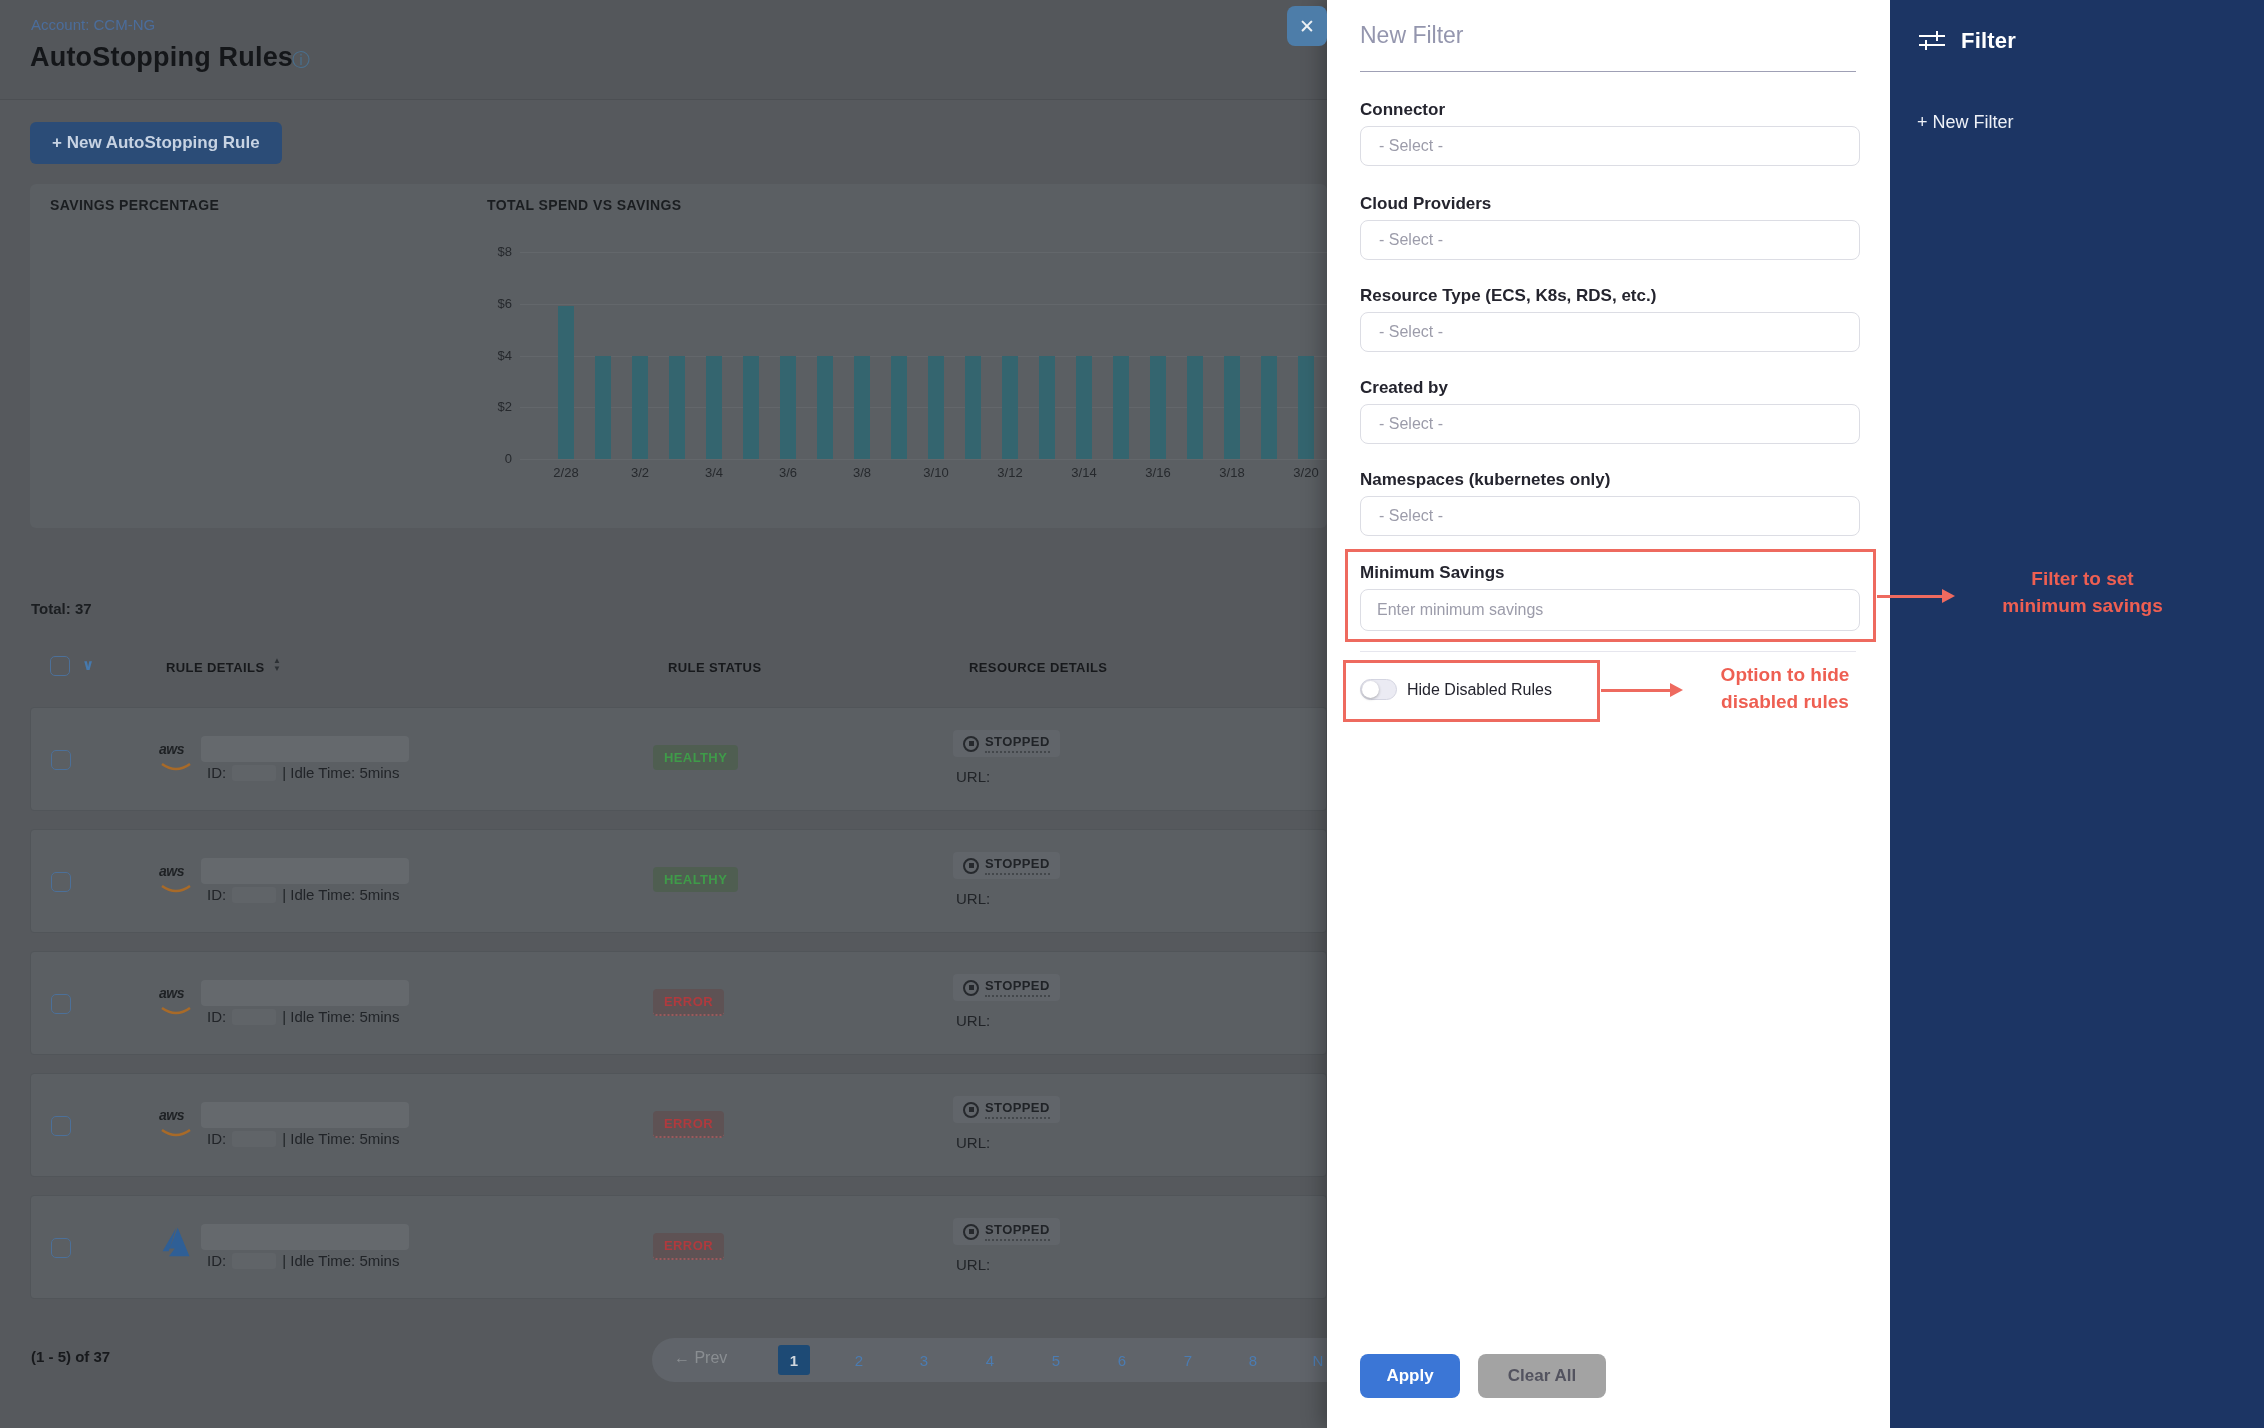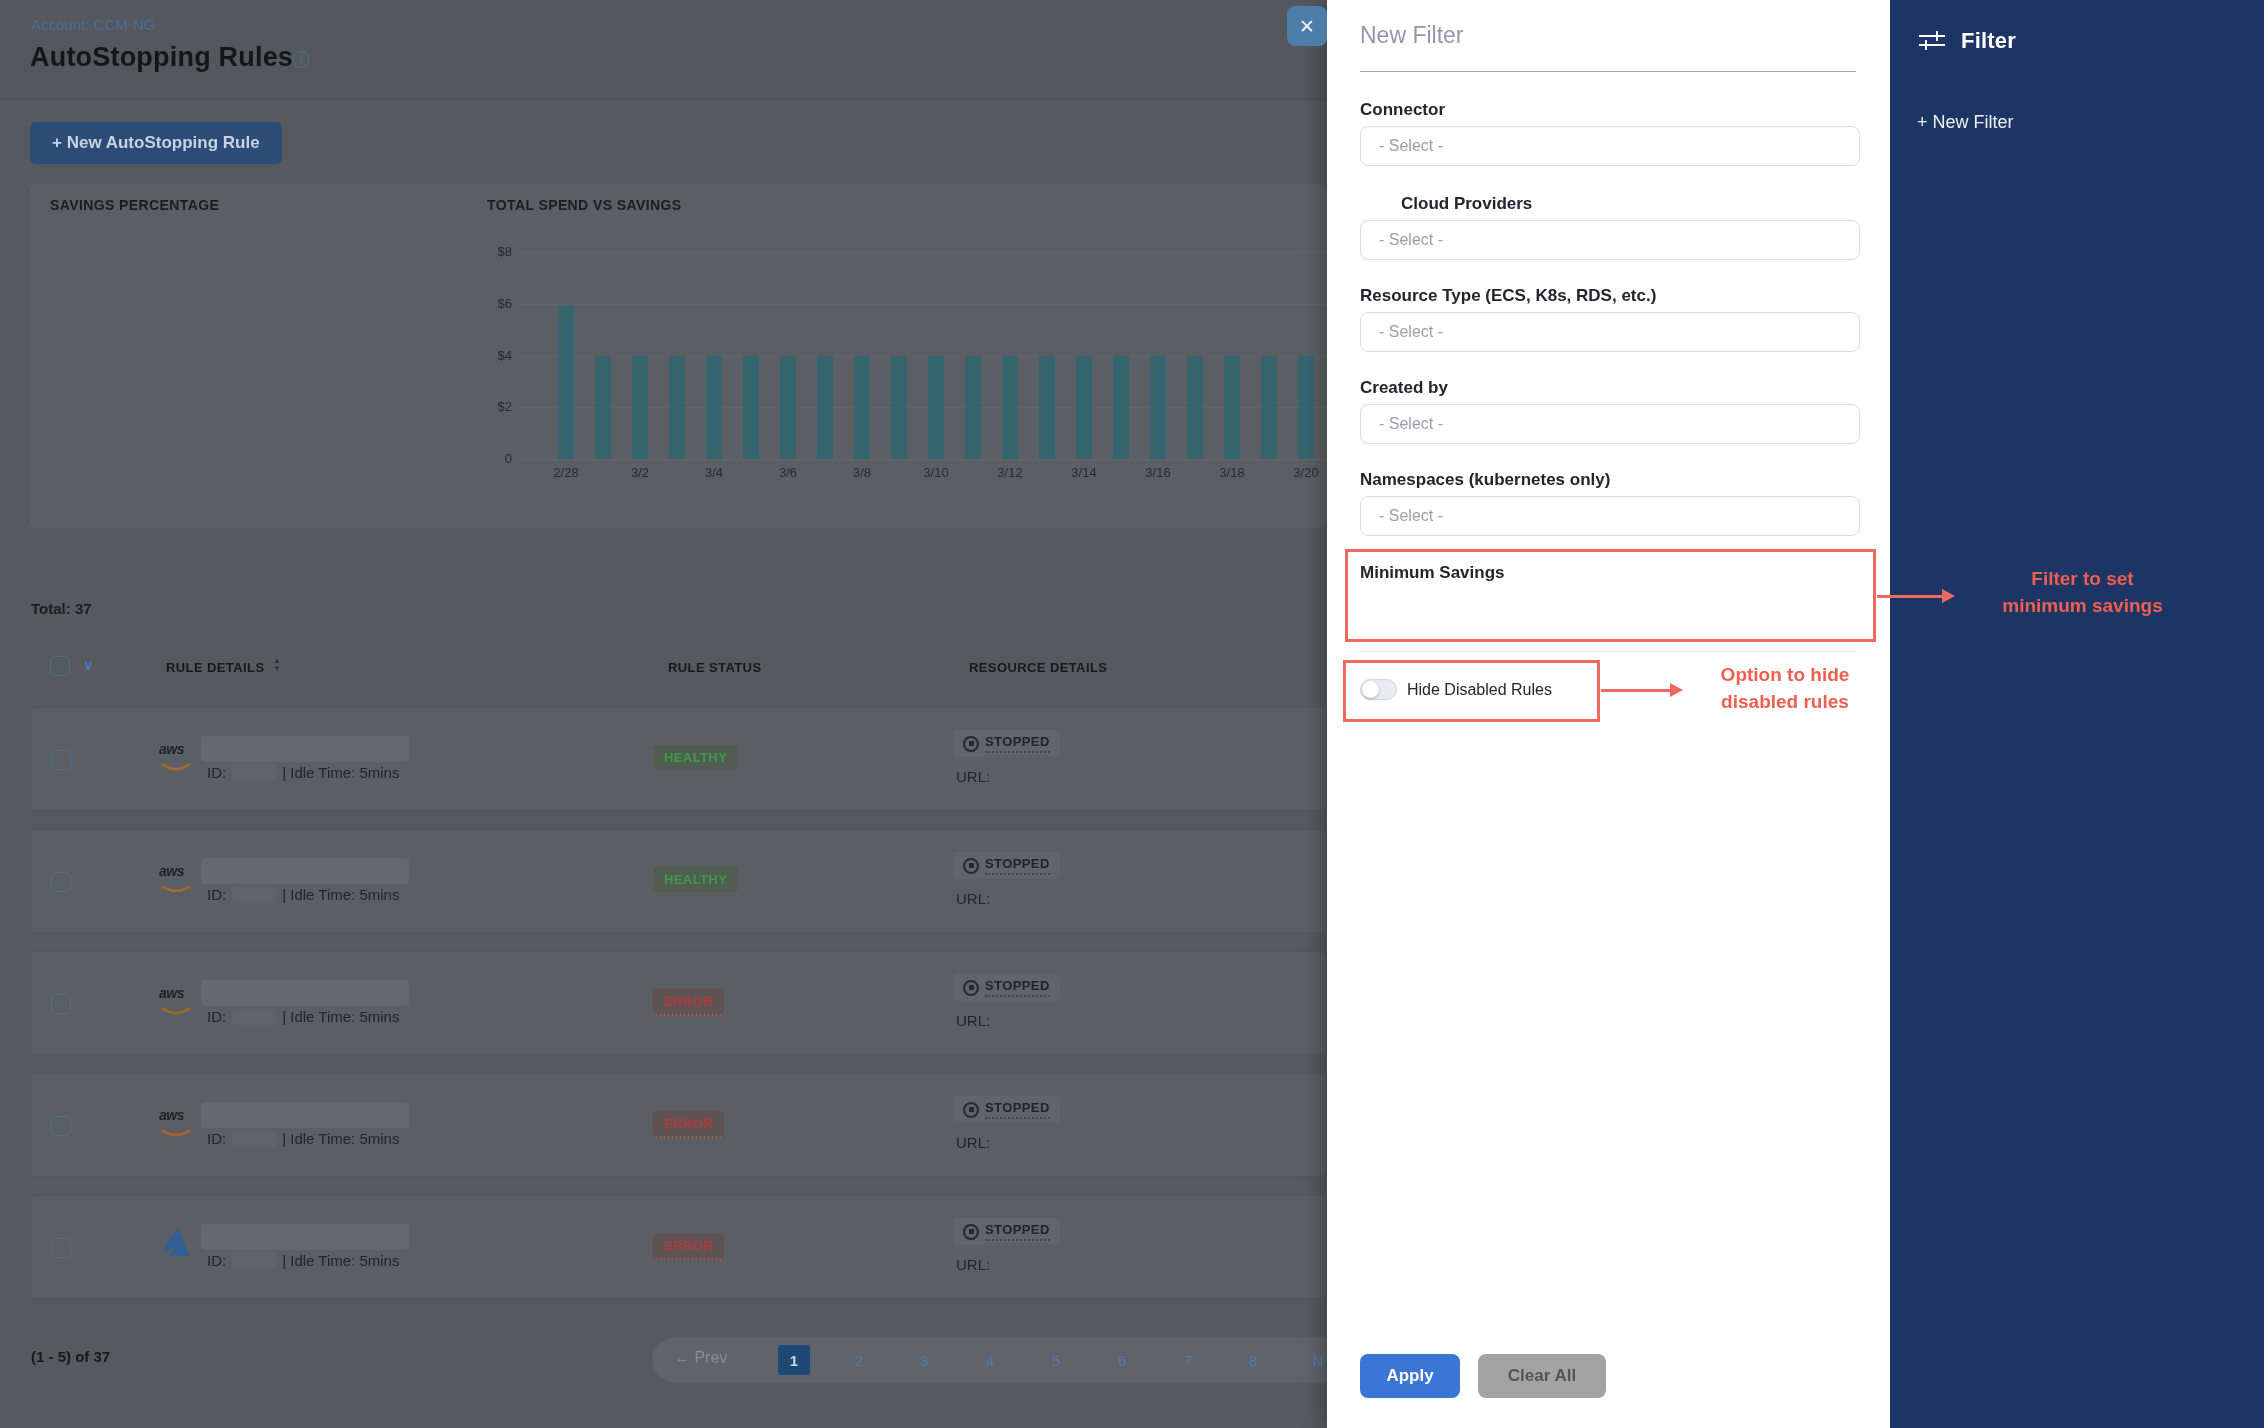--- a/index.html
+++ b/index.html
@@ -267,33 +267,34 @@
   </div>
 </div>
 
 <div class="close-btn">✕</div>
 <div class="drawer">
   <div class="drawer-title">New Filter</div>
 
   <div class="f-label" style="top:100px;">Connector</div>
   <div class="f-select" style="top:126px;">- Select -</div>
 
-  <div class="f-label" style="top:194px;margin-left:41px;">Cloud Providers</div>
+  <div class="f-label" style="top:194px;">Cloud Providers</div>
   <div class="f-select" style="top:220px;">- Select -</div>
 
   <div class="f-label" style="top:286px;">Resource Type (ECS, K8s, RDS, etc.)</div>
   <div class="f-select" style="top:312px;">- Select -</div>
 
   <div class="f-label" style="top:378px;">Created by</div>
   <div class="f-select" style="top:404px;">- Select -</div>
 
   <div class="f-label" style="top:470px;">Namespaces (kubernetes only)</div>
   <div class="f-select" style="top:496px;">- Select -</div>
 
   <div class="f-label" style="top:563px;">Minimum Savings</div>
+  <input class="f-input" style="top: 589px;" placeholder="Enter minimum savings">
 
   <div class="divider2"></div>
 
   <div class="switch">
       <span class="knob"></span>
     </div>
   <div class="toggle-label">Hide Disabled Rules</div>
 
   <button class="apply-btn">Apply</button>
   <button class="clear-btn">Clear All</button>

